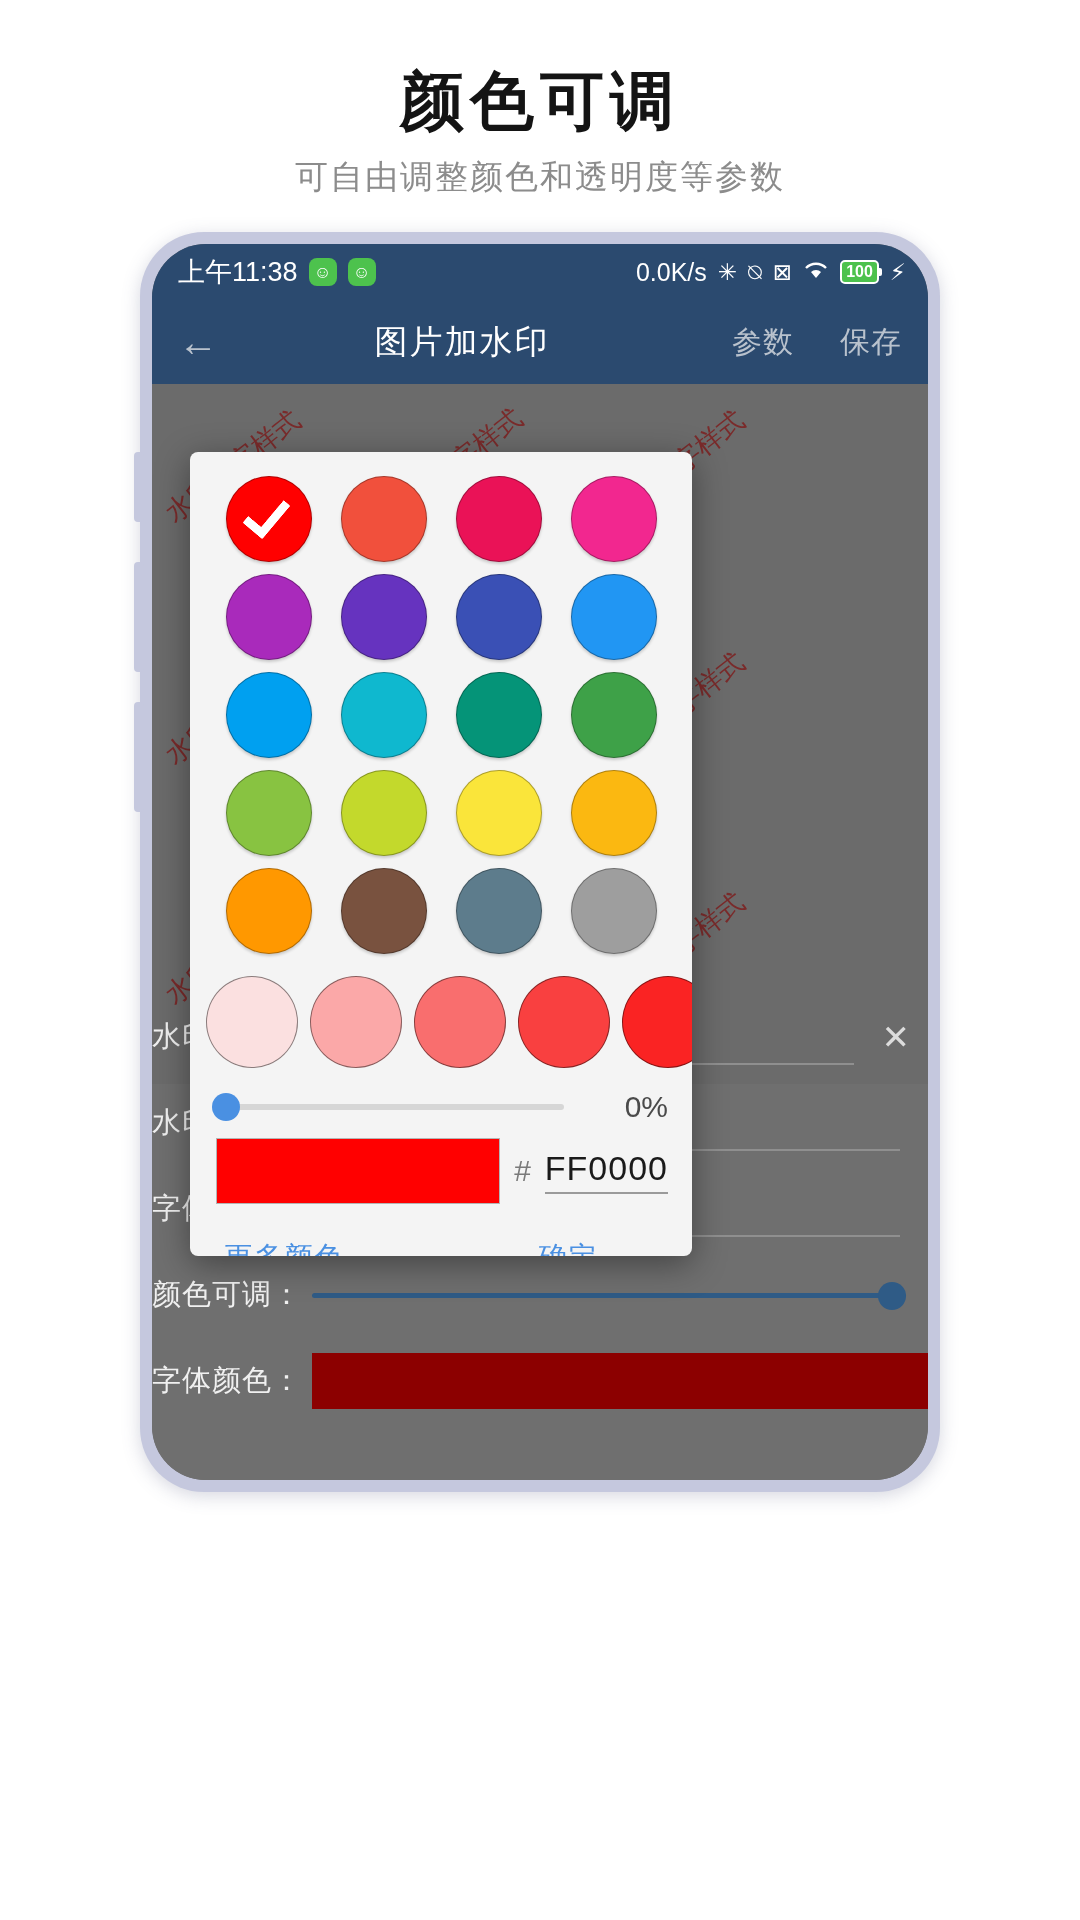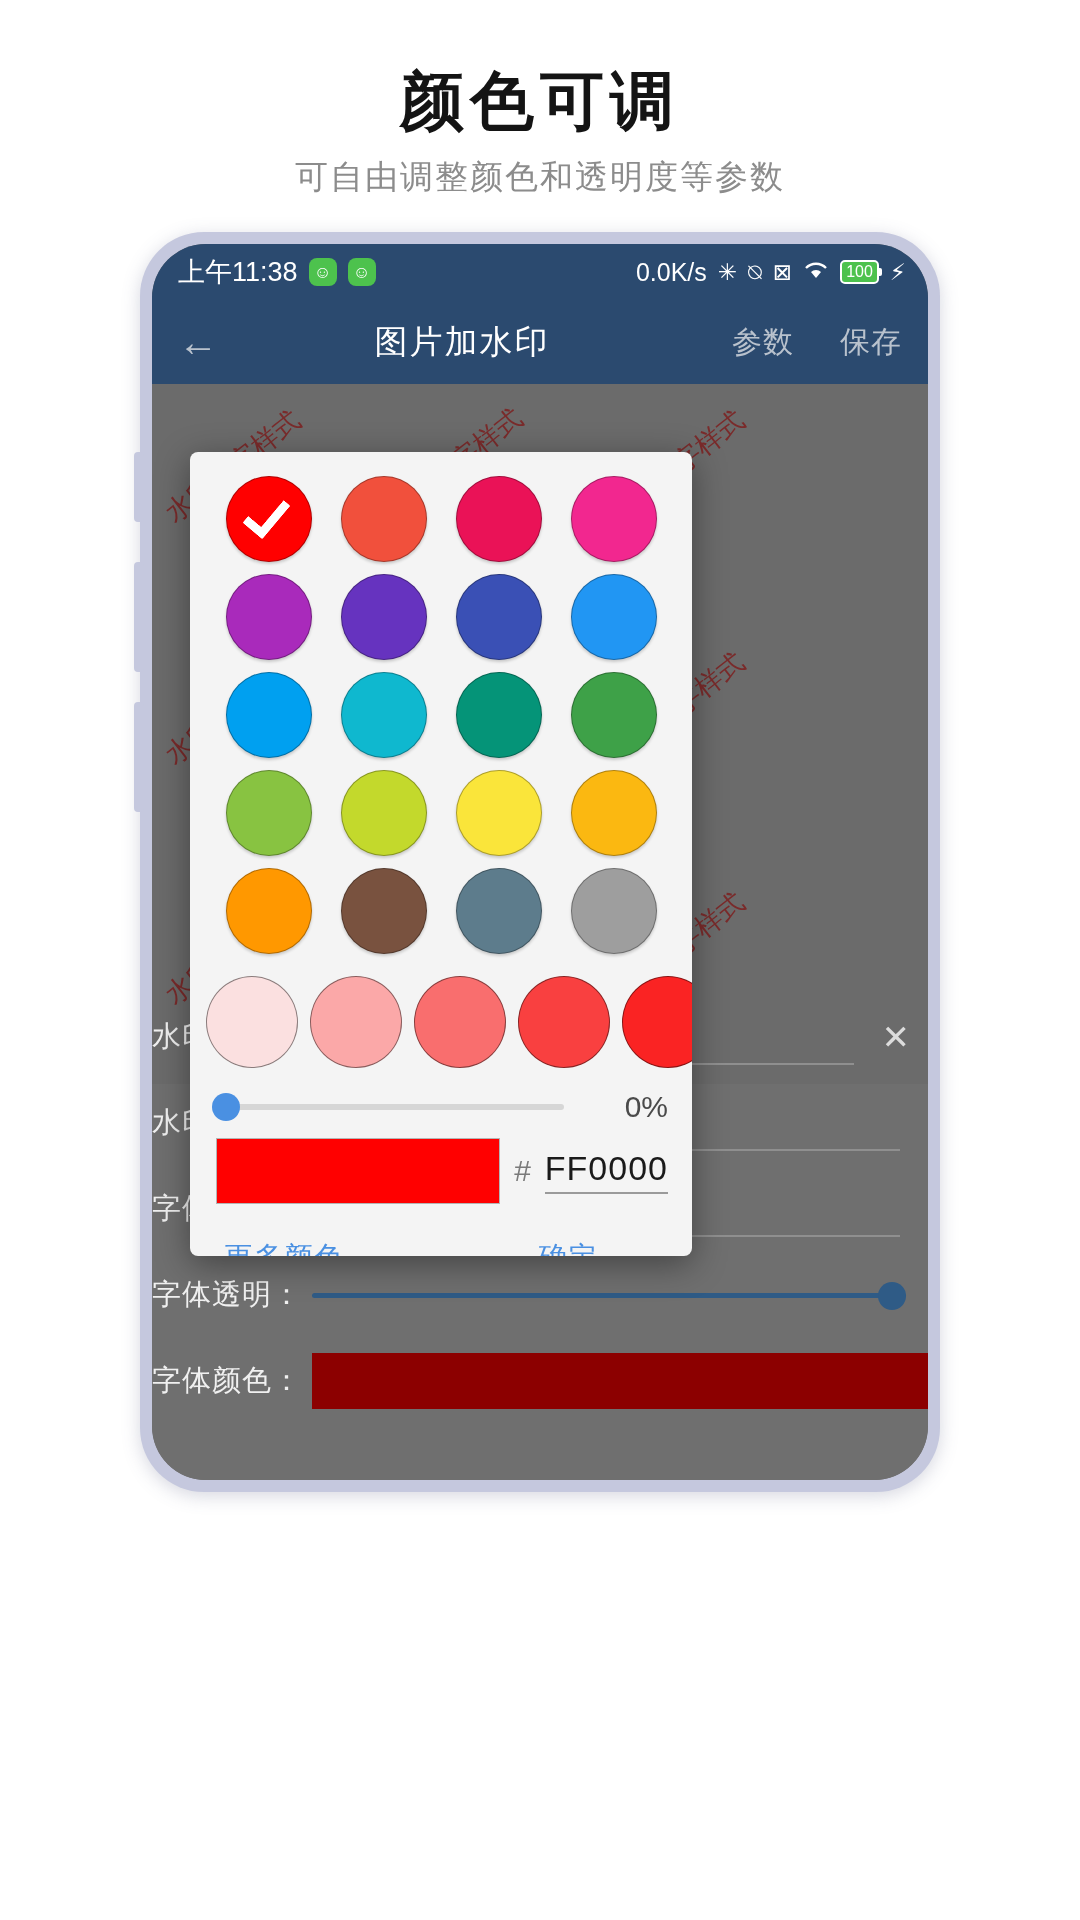--- a/index.html
+++ b/index.html
@@ -62,21 +62,21 @@
     width:28px; height:28px; border-radius:8px;
     background:#4dc24d; margin-left:11px;
     display:flex; align-items:center; justify-content:center;
     font-size:17px; color:#ffffff; line-height:1;
   }
   .sb-right { margin-left:auto; display:flex; align-items:center; gap:11px; }
   .sb-net { font-size:25px; font-weight:500; }
   .sb-ico { font-size:23px; line-height:1; display:inline-block; }
   .sb-battery {
     border:2px solid #ffffff; border-radius:5px;
-    padding:1px 4px; font-size:16px; font-weight:normal;
+    padding:1px 4px; font-size:16px; font-weight:bold;
     background:#4dc24d; color:#ffffff; line-height:1.15;
     position:relative;
   }
   .sb-battery::after {
     content:""; position:absolute; right:-5px; top:6px;
     width:3px; height:8px; background:#ffffff; border-radius:0 2px 2px 0;
   }
 
   
   .toolbar {
@@ -292,21 +292,21 @@
       </div>
       <div class="form-row">
         <span class="form-label">水印角</span>
         <span class="form-field"></span>
       </div>
       <div class="form-row">
         <span class="form-label">字体大</span>
         <span class="form-field"></span>
       </div>
       <div class="form-row">
-        <span class="form-label">字体透明：</span>
+        <span class="form-label">颜色可调：</span>
         <span class="bar-slider">
           <span class="track"></span>
           <span class="thumb"></span>
         </span>
       </div>
       <div class="form-row">
         <span class="form-label">字体颜色：</span>
         <span class="color-bar" style="background: rgb(140, 0, 0);"></span>
       </div>
     </div>

